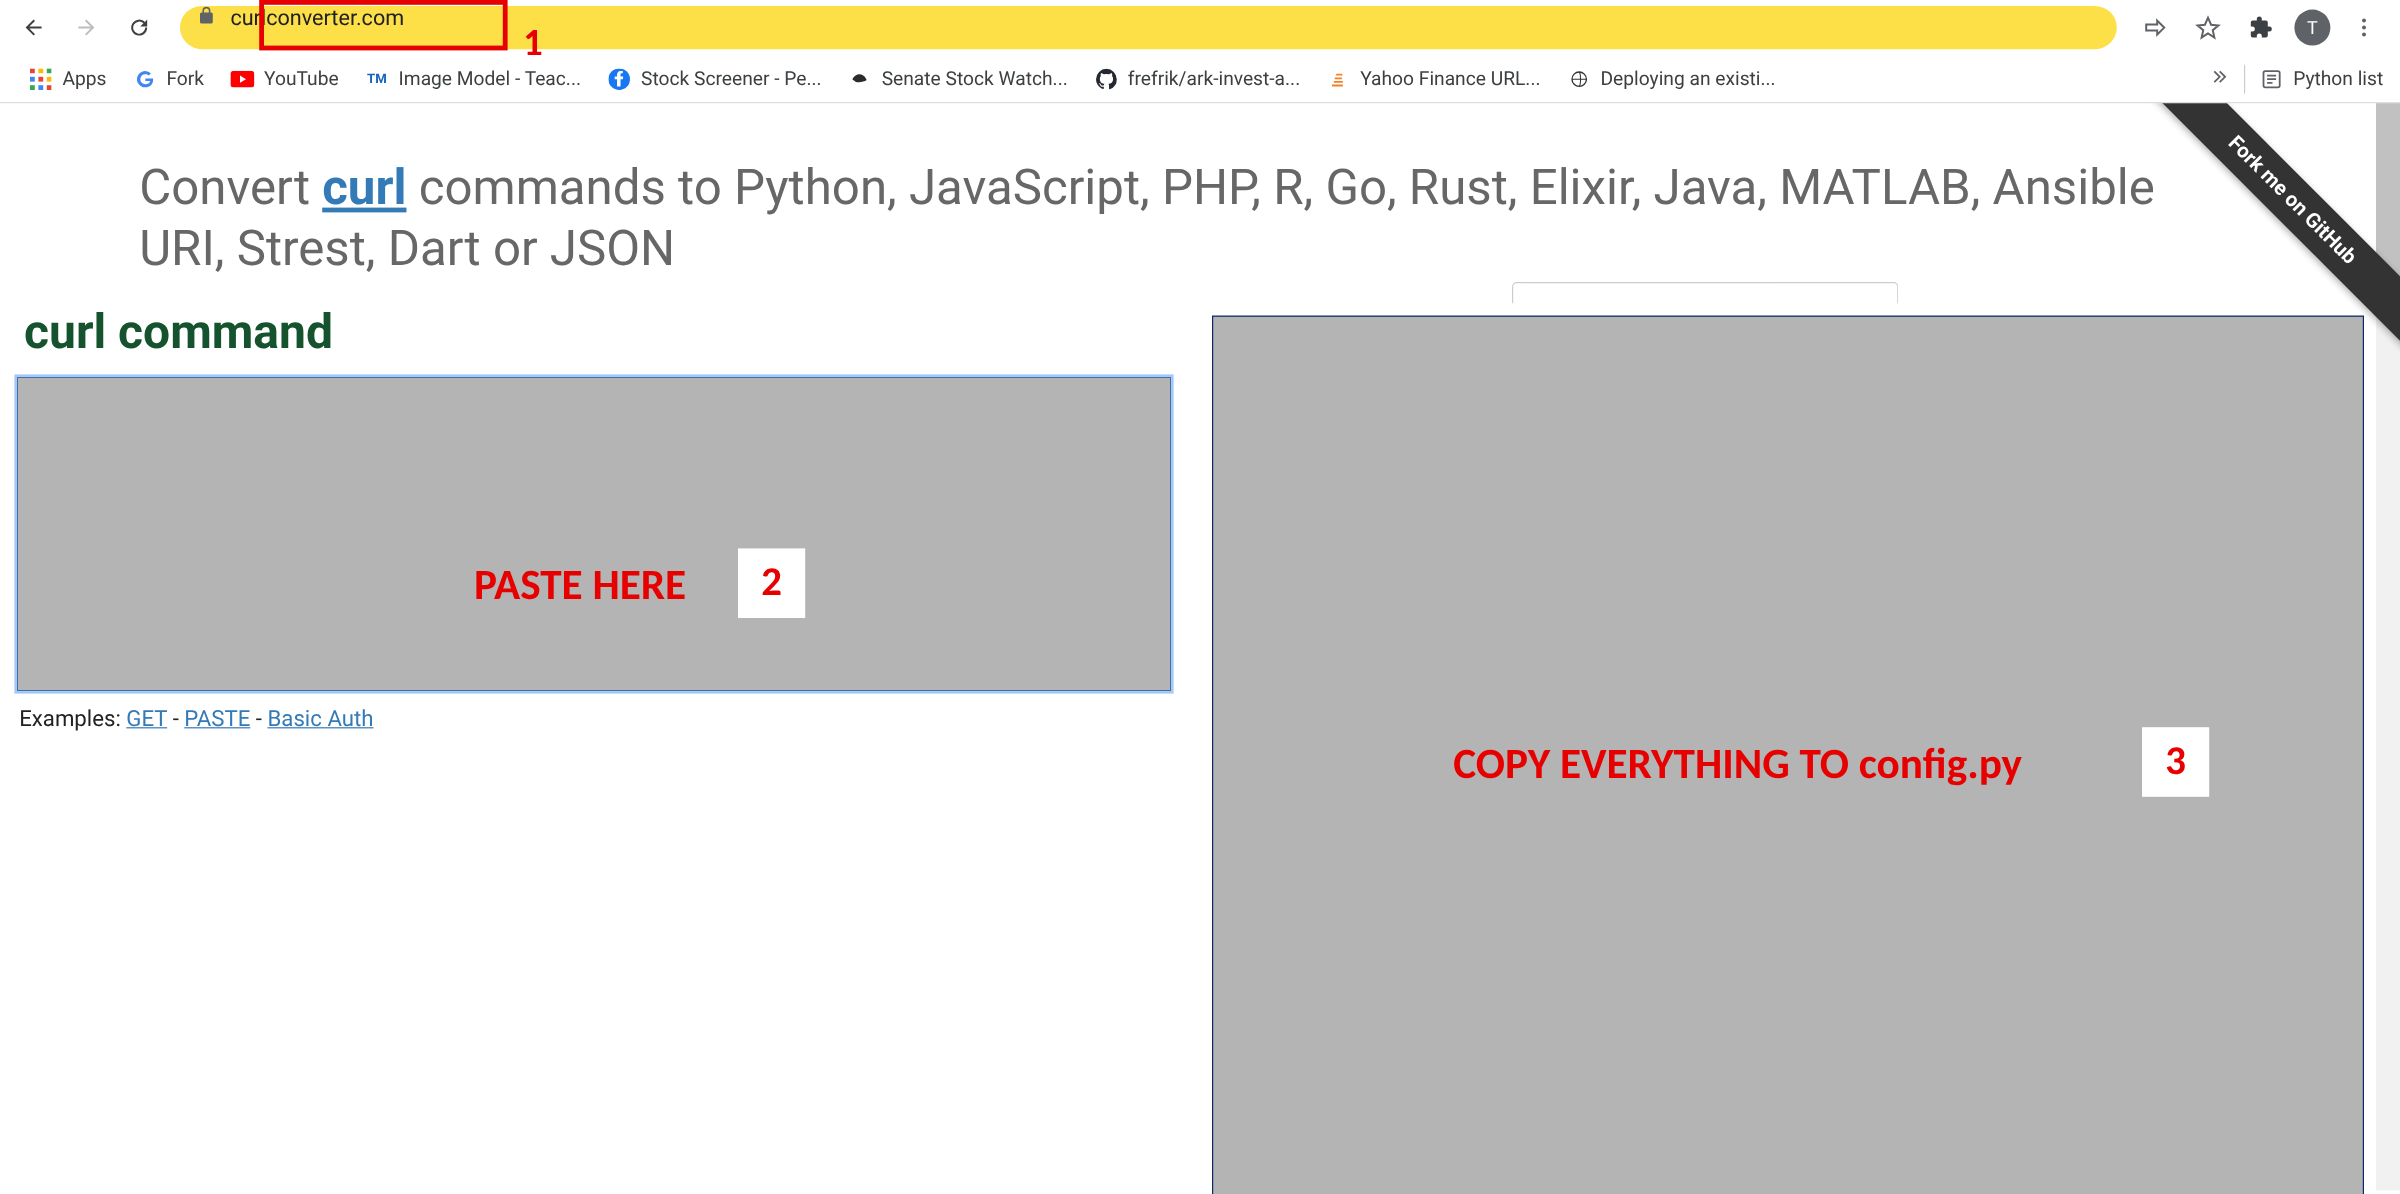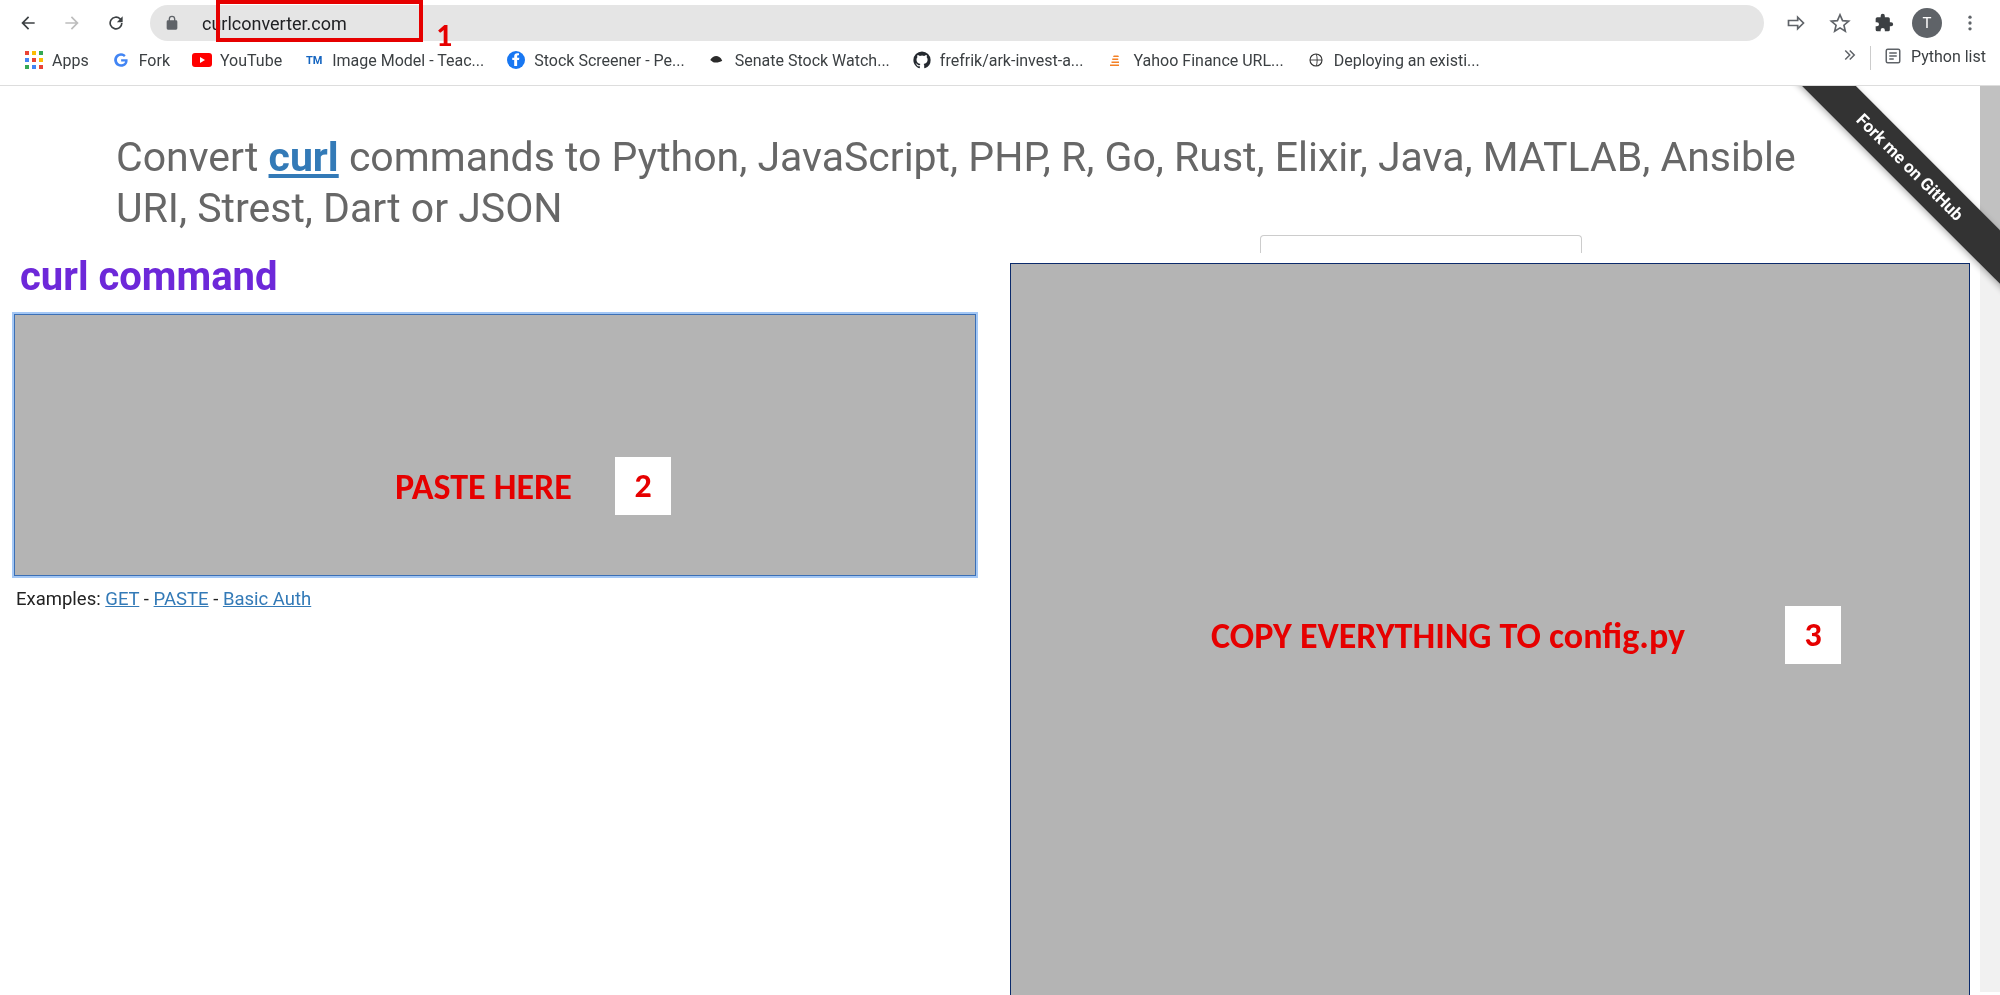--- a/index.html
+++ b/index.html
@@ -4,50 +4,50 @@
   <style>
     * { margin: 0; padding: 0; box-sizing: border-box; }
     body { font-family: -apple-system, BlinkMacSystemFont, "Segoe UI", Roboto, Arial, sans-serif; background: #fff; width: 2000px; height: 995px; overflow: hidden; }
     
     
     .browser-chrome { background: #fff; }
     .nav-row { display: flex; align-items: center; height: 46px; padding: 0 10px; gap: 8px; }
     .nav-btn { width: 36px; height: 36px; display: flex; align-items: center; justify-content: center; border-radius: 50%; color: #5f6368; }
     .nav-btn.enabled { color: #3c4043; cursor: pointer; }
     .nav-btn svg { width: 20px; height: 20px; }
-    .address-bar { flex: 1; display: flex; align-items: center; height: 36px; background: #e5e5e5; border-radius: 18px; padding: 0 14px; margin: 0 8px; gap: 22px; }
+    .address-bar { flex: 1; display: flex; align-items: flex-start; height: 36px; background: #fde047; border-radius: 18px; padding: 0 14px; margin: 0 8px; gap: 12px; }
     .lock-icon { color: #5f6368; display: flex; align-items: center; }
     .url-text { color: #202124; font-size: 18px; }
     .right-icons { display: flex; align-items: center; gap: 12px; padding-right: 4px; }
     .icon-btn { width: 32px; height: 32px; display: flex; align-items: center; justify-content: center; color: #5f6368; cursor: pointer; }
     .avatar { width: 30px; height: 30px; border-radius: 50%; background: #5f6368; color: #fff; display: flex; align-items: center; justify-content: center; font-size: 15px; }
     
     
     .url-highlight-box { position: absolute; border: 4px solid #e60000; top: 0px; left: 216px; width: 207px; height: 42px; z-index: 50; }
     .annot-num { position: absolute; font-family: Calibri, Arial, sans-serif; font-weight: 700; color: #e60000; font-size: 32px; z-index: 50; }
     
     
-    .bookmarks-bar { display: flex; align-items: flex-start; height: 40px; padding: 0 14px; gap: 2px; border-bottom: 1px solid #ddd; }
+    .bookmarks-bar { display: flex; align-items: center; height: 40px; padding: 0 14px; gap: 2px; border-bottom: 1px solid #ddd; }
     .bm-item { display: flex; align-items: center; gap: 8px; padding: 4px 10px; cursor: pointer; font-size: 16px; color: #3c4043; white-space: nowrap; }
     .bm-icon { width: 20px; height: 20px; display: flex; align-items: center; justify-content: center; }
     .bm-spacer { flex: 1; }
     .overflow-chevrons { color: #5f6368; margin: 0 10px; }
     .reading-list { display: flex; align-items: center; gap: 8px; font-size: 16px; color: #3c4043; margin-left: 10px; }
     
     
     .page { position: relative; padding: 0; }
     .page-inner { padding: 14px 0 0 116px; }
     .headline { font-size: 41px; font-weight: 400; color: #676767; line-height: 1.25; max-width: 1700px; margin-top: 32px; }
     .headline a { color: #337ab7; text-decoration: underline; font-weight: 700; }
     
     .main-row { display: flex; gap: 0; margin-top: 18px; position: relative; }
     .left-col { width: 992px; padding-right: 26px; }
     .right-col { flex: 1; padding-right: 30px; }
     
-    .section-title { font-size: 40px; font-weight: 700; color: #6d28d9; margin-bottom: 14px; margin-left: -96px; }
+    .section-title { font-size: 40px; font-weight: 700; color: #14532d; margin-bottom: 14px; margin-left: -96px; }
     
     .input-box { width: 962px; height: 262px; background: #b4b4b4; border: 1px solid #3b6fb5; outline: 2px solid #a3c7f5; margin-left: -102px; position: relative; }
     .output-box { width: 960px; height: 772px; background: #b4b4b4; border: 1px solid #0b2a6b; position: relative; margin-top: -10px; }
     
     .overlay-label { font-family: Calibri, Arial, sans-serif; font-weight: 700; color: #e60000; font-size: 36px; position: absolute; white-space: nowrap; }
     .overlay-num-box { position: absolute; background: #fff; color: #e60000; font-family: Calibri, Arial, sans-serif; font-weight: 700; font-size: 34px; width: 56px; height: 58px; display: flex; align-items: center; justify-content: center; }
     
     .examples-line { font-size: 18.5px; color: #222; margin-top: 12px; margin-left: -100px; }
     .examples-line a { color: #337ab7; text-decoration: underline; }
     

